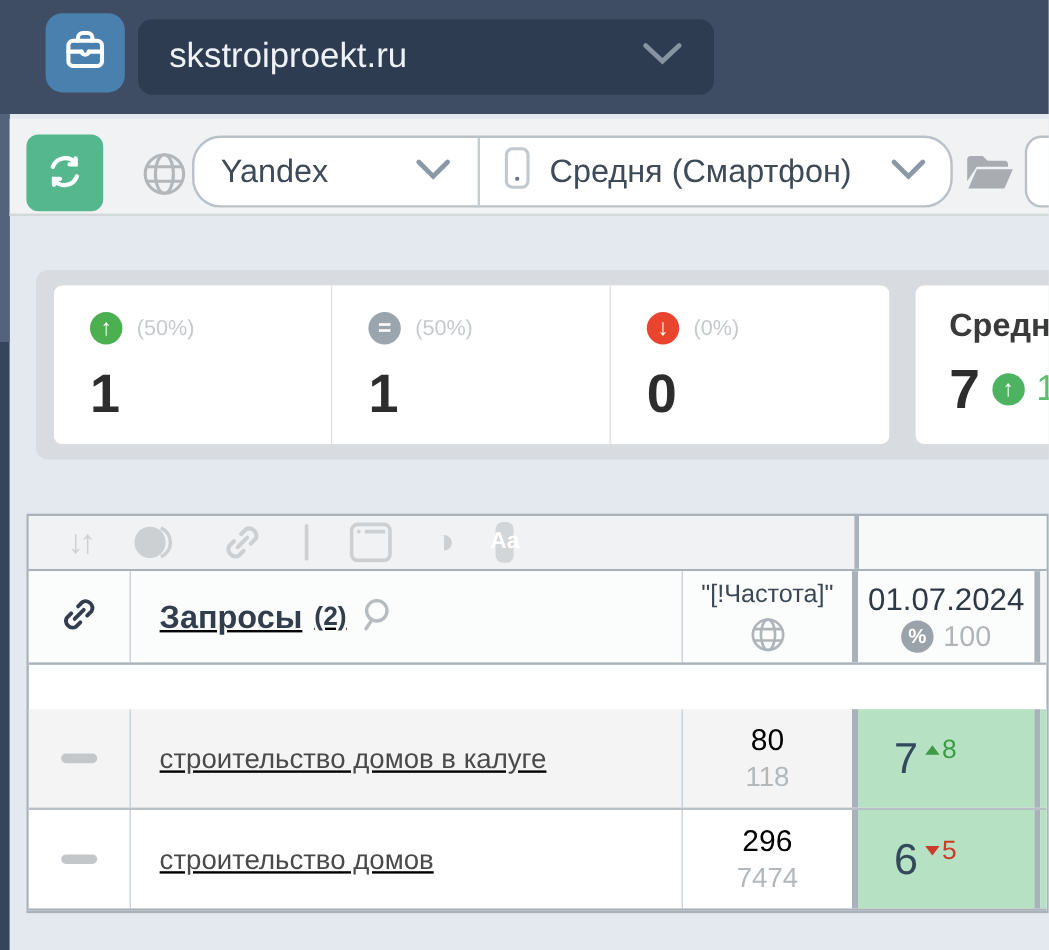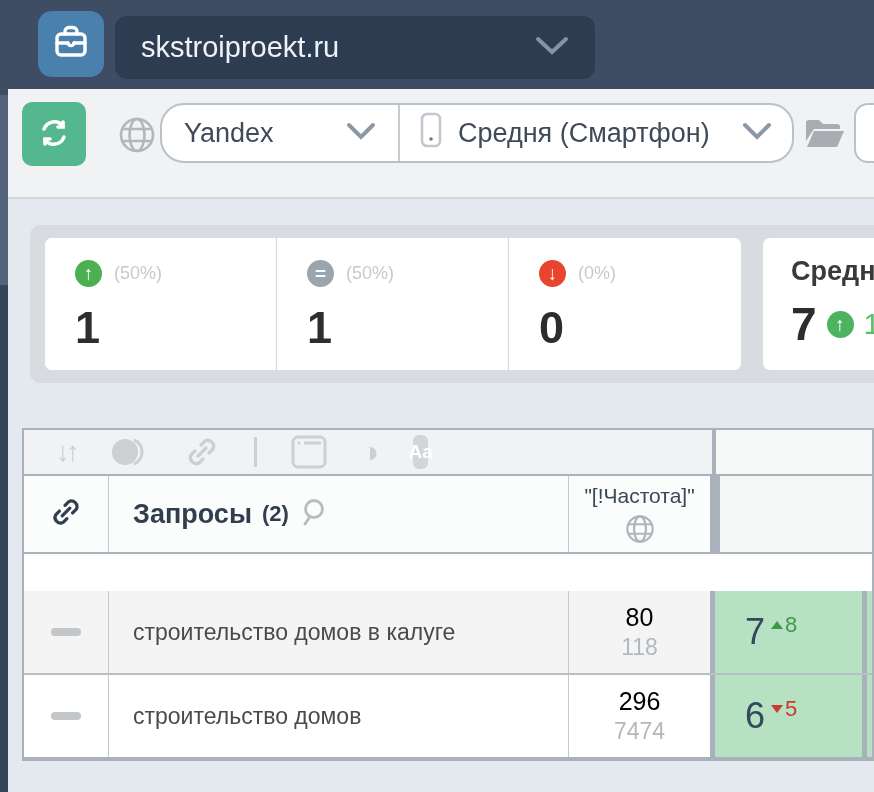--- a/index.html
+++ b/index.html
@@ -14,21 +14,21 @@
   .project-select { position:absolute; left:115px; top:16px; width:480px; height:63px;
     background:#2d3c51; border-radius:12px; display:flex; align-items:center; padding:0 26px; cursor:pointer; }
   .project-select .domain { color:#eef2f6; font-size:29px; }
   .project-select .chev { margin-left:auto; }
 
   
   .left-strip { position:absolute; left:0; top:95px; width:8px; height:697px; background:#35455b; }
   .left-strip .thumb { position:absolute; left:0; top:0; width:8px; height:190px; background:#52637b; }
 
   
-  .toolbar { position:absolute; left:8px; top:89px; width:866px; height:110px;
+  .toolbar { position:absolute; left:8px; top:99px; width:866px; height:81px;
     background:#f0f2f3; border-bottom:2px solid #d3d8db; }
   .refresh-btn { position:absolute; left:14px; top:13px; width:64px; height:64px;
     background:#54b78e; border:none; border-radius:10px; display:flex; align-items:center; justify-content:center; cursor:pointer; }
   .globe-btn { position:absolute; left:110px; top:27px; color:#b4b7ba; }
   .select-group { position:absolute; left:152px; top:14px; height:60px; display:flex;
     background:#fff; border:2px solid #bac1c8; border-radius:24px; overflow:hidden; }
   .select { display:flex; align-items:center; cursor:pointer; color:#3e4a58; font-size:27px; }
   .select-se { width:238px; padding:0 22px; border-right:2px solid #c6ccd2; }
   .select-region { width:392px; padding:0 20px; }
   .select .chev { margin-left:auto; }
@@ -72,21 +72,21 @@
   .tb-right { flex:1; background:#f7f8f8; }
   .tb-ic { display:flex; align-items:center; cursor:pointer; color:#ccd0d3; }
   .tb-sort { font-size:28px; font-weight:bold; letter-spacing:-4px; }
   .tb-divider { width:3px; height:30px; background:#ccd0d3; }
   .tb-aa { width:15px; height:34px; background:#d3d6d9; color:#fff; border-radius:6px;
     font-size:19px; font-weight:bold; display:flex; align-items:center; justify-content:center; }
   .tb-contrast { font-size:30px; line-height:1; }
 
   .t-header { height:78px; border-bottom:2px solid #a9b2ba; background:#fbfcfc; }
   .c1 { width:85px; border-right:1px solid #c3cad0; display:flex; align-items:center; justify-content:center; }
-  .c2 { width:460px; border-right:1px solid #c3cad0; display:flex; align-items:center; padding-left:24px; }
+  .c2 { width:460px; border-right:1px solid #c3cad0; display:flex; align-items:center; padding-left:24px;text-decoration:underline; }
   .c3 { width:141px; display:flex; flex-direction:column; align-items:center; justify-content:center; }
   .csep { width:5px; background:#a9b2ba; }
   .c4 { width:147px; display:flex; flex-direction:column; align-items:center; justify-content:center; }
   .csliver { flex:1; }
   .t-header .c3 { padding-top:4px; }
   .hdr-queries { font-size:27px; font-weight:bold; color:#323e4d; }
   .hdr-count { font-size:22px; font-weight:bold; color:#323e4d; margin-left:10px; }
   .hdr-search { margin-left:12px; color:#b7bcc1; }
   .hdr-freq { font-size:21px; color:#3b4754; }
   .hdr-globe { margin-top:6px; color:#b0b5ba; }
@@ -289,20 +289,27 @@
         <span class="hdr-freq">"[!Частота]"</span>
         <span class="hdr-globe">
           <svg width="30" height="30" viewBox="0 0 38 38" fill="none" stroke="#b0b5ba" stroke-width="2.8">
             <circle cx="19" cy="19" r="16"></circle>
             <ellipse cx="19" cy="19" rx="7.5" ry="16"></ellipse>
             <path d="M4 13h30M4 25h30"></path>
           </svg>
         </span>
       </div>
       <div class="csep"></div>
+      <div class="c4">
+        <span class="hdr-date">01.07.2024</span>
+        <span class="date-sub">
+          <span class="pct-circle">%</span>
+          <span class="date-shots">100</span>
+        </span>
+      </div>
       <div class="csep"></div>
       <div class="csliver"></div>
     </div>
 
     <div class="t-row t-data odd">
       <div class="c1">
           <span class="dash"></span>
         </div>
       <div class="c2">
         <span class="query-text">строительство домов в калуге</span>

